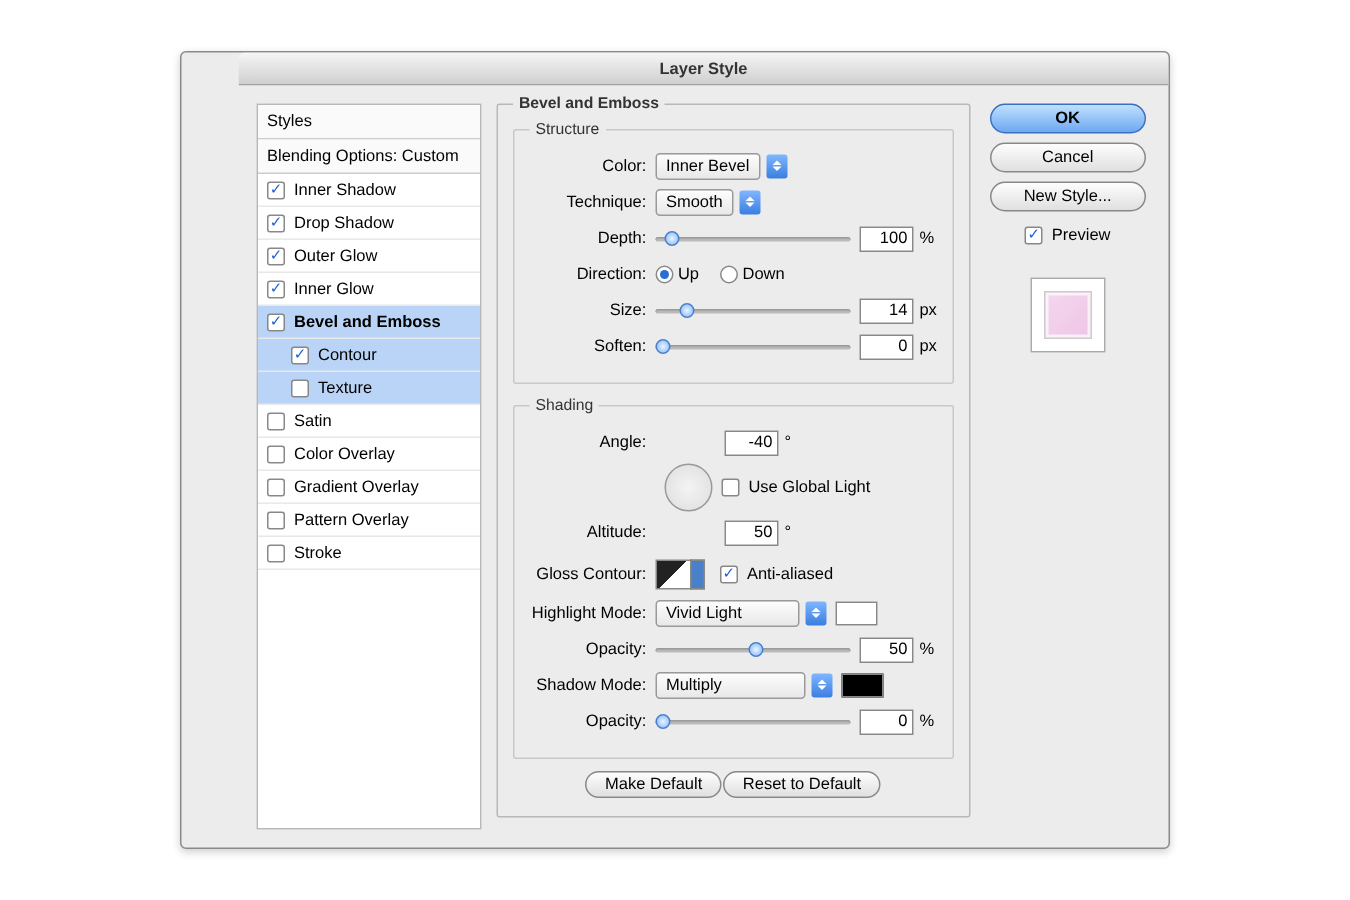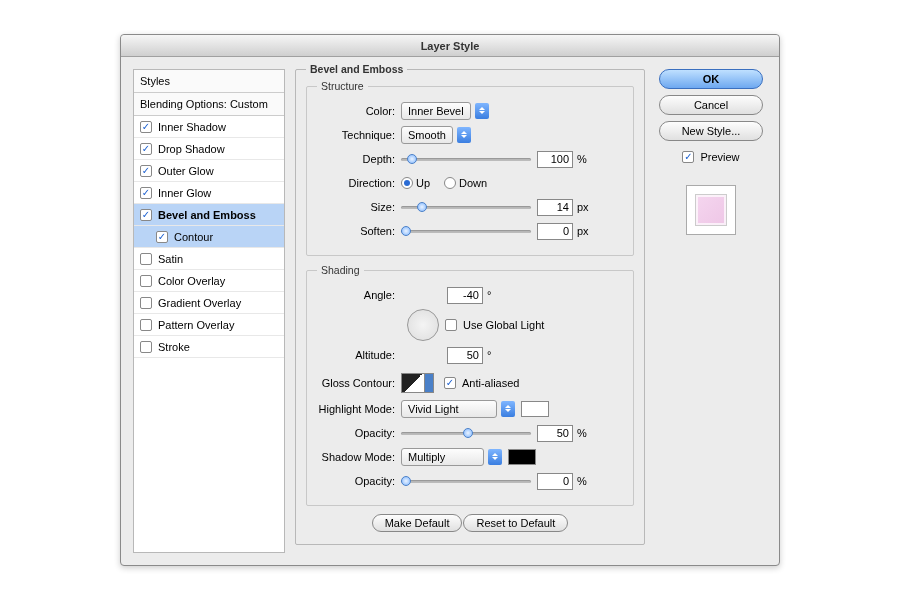--- a/index.html
+++ b/index.html
@@ -1,17 +1,17 @@
 <!DOCTYPE html>
 <html><head>
 <meta charset="utf-8">
 <style>
 * { box-sizing: border-box; margin: 0; padding: 0; font-family: "Lucida Grande", Arial, sans-serif; font-size: 11px; }
 body { background: #fff; display: flex; align-items: center; justify-content: center; height: 600px; }
-.window { width: 660px; background: #ececec; border: 1px solid #8a8a8a; border-radius: 4px; box-shadow: 0 2px 6px rgba(0,0,0,0.2); }
+.window { width: 660px; background: #ececec; border: 1px solid #8a8a8a; border-radius: 4px; box-shadow: 0 2px 6px rgba(0,0,0,0.2); padding-left: 38px; }
 .titlebar { height: 22px; background: linear-gradient(#f6f6f6,#cfcfcf); border-bottom: 1px solid #a0a0a0; border-radius: 4px 4px 0 0; text-align: center; line-height: 22px; font-weight: bold; color: #333; }
 .body { display: flex; padding: 12px; gap: 10px; }
 .styles-panel { width: 152px; border: 1px solid #b8b8b8; background: #fff; }
 .styles-header { padding: 5px 6px; border-bottom: 1px solid #ccc; background: #fafafa; }
 .styles-sub { padding: 5px 6px; border-bottom: 1px solid #ccc; background: #fafafa; }
 .style-item { display: flex; align-items: center; padding: 4.5px 6px; border-bottom: 1px solid #e8e8e8; cursor: default; }
 .style-item.selected { background: #b9d4f6; }
 .style-item.sub { padding-left: 22px; }
 .chk { width: 12px; height: 12px; border: 1px solid #888; border-radius: 2px; background: #fff; margin-right: 6px; display: inline-flex; align-items: center; justify-content: center; font-size: 10px; color: #1a5fd0; line-height: 1; }
 .chk.on::after { content: "✓"; }
@@ -74,20 +74,24 @@
           <span>Inner Glow</span>
         </div>
       <div class="style-item selected">
           <span class="chk on"></span>
           <b>Bevel and Emboss</b>
         </div>
       <div class="style-item sub selected">
           <span class="chk on"></span>
           <span>Contour</span>
         </div>
+      <div class="style-item sub selected">
+          <span class="chk"></span>
+          <span>Texture</span>
+        </div>
       <div class="style-item">
           <span class="chk"></span>
           <span>Satin</span>
         </div>
       <div class="style-item">
           <span class="chk"></span>
           <span>Color Overlay</span>
         </div>
       <div class="style-item">
           <span class="chk"></span>
@@ -200,21 +204,21 @@
               <span class="lbl">Opacity:</span>
             <span class="slider">
                 <span class="track"></span>
                 <span class="thumb" style="left:62px"></span>
               </span>
             <input class="numfield" value="50" style="">
               <span class="unit">%</span>
           </div>
           <div class="row">
               <span class="lbl">Shadow Mode:</span>
-            <span class="select" style="width:83px">
+            <span class="select" style="width:100px">
                 <span>Multiply</span>
               </span>
               <span class="select-end"></span>
             <span class="color-swatch black"></span>
           </div>
           <div class="row">
               <span class="lbl">Opacity:</span>
             <span class="slider">
                 <span class="track"></span>
                 <span class="thumb" style="left:0"></span>

